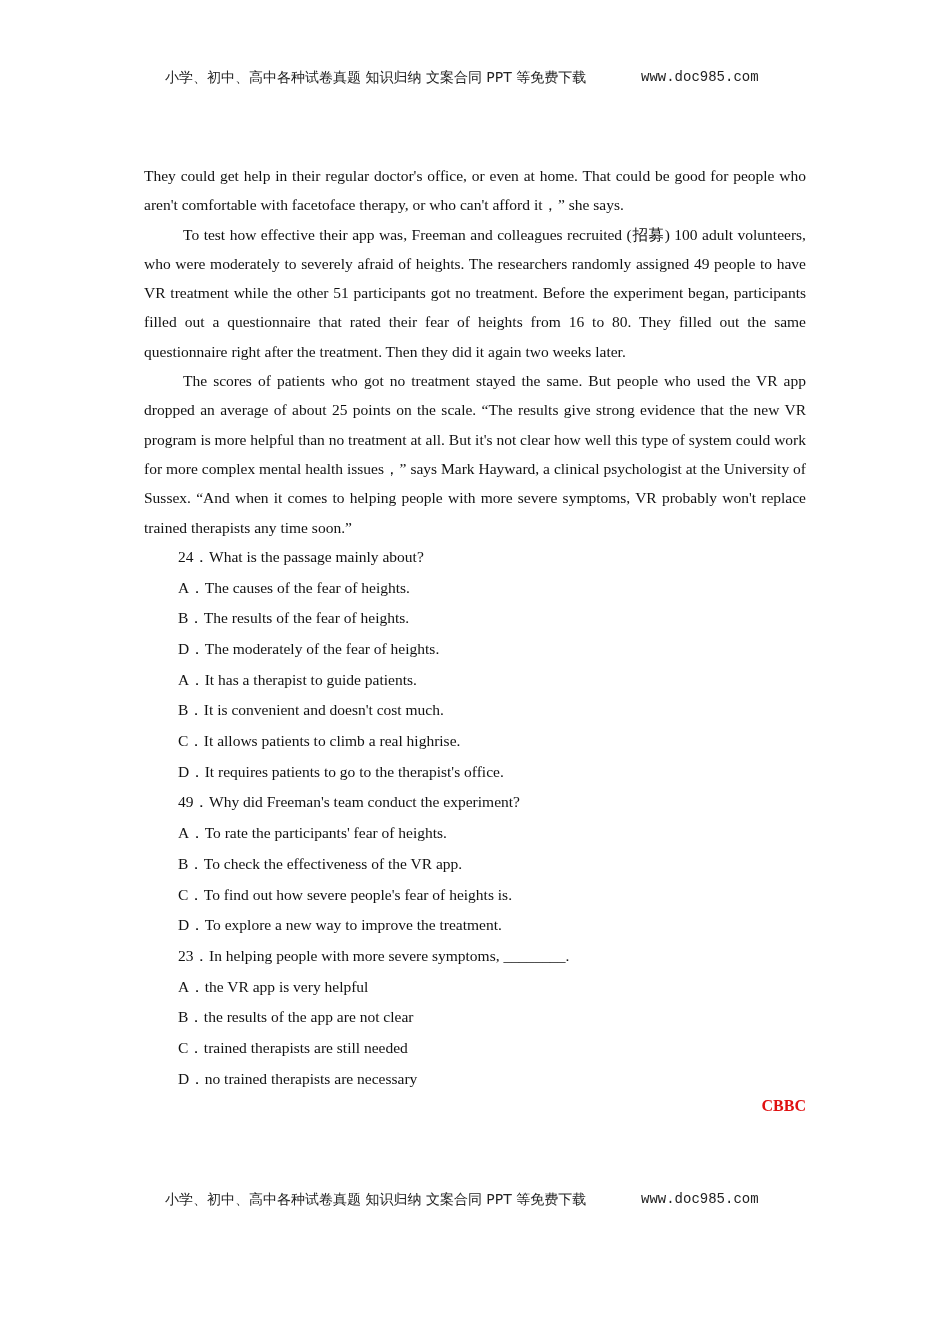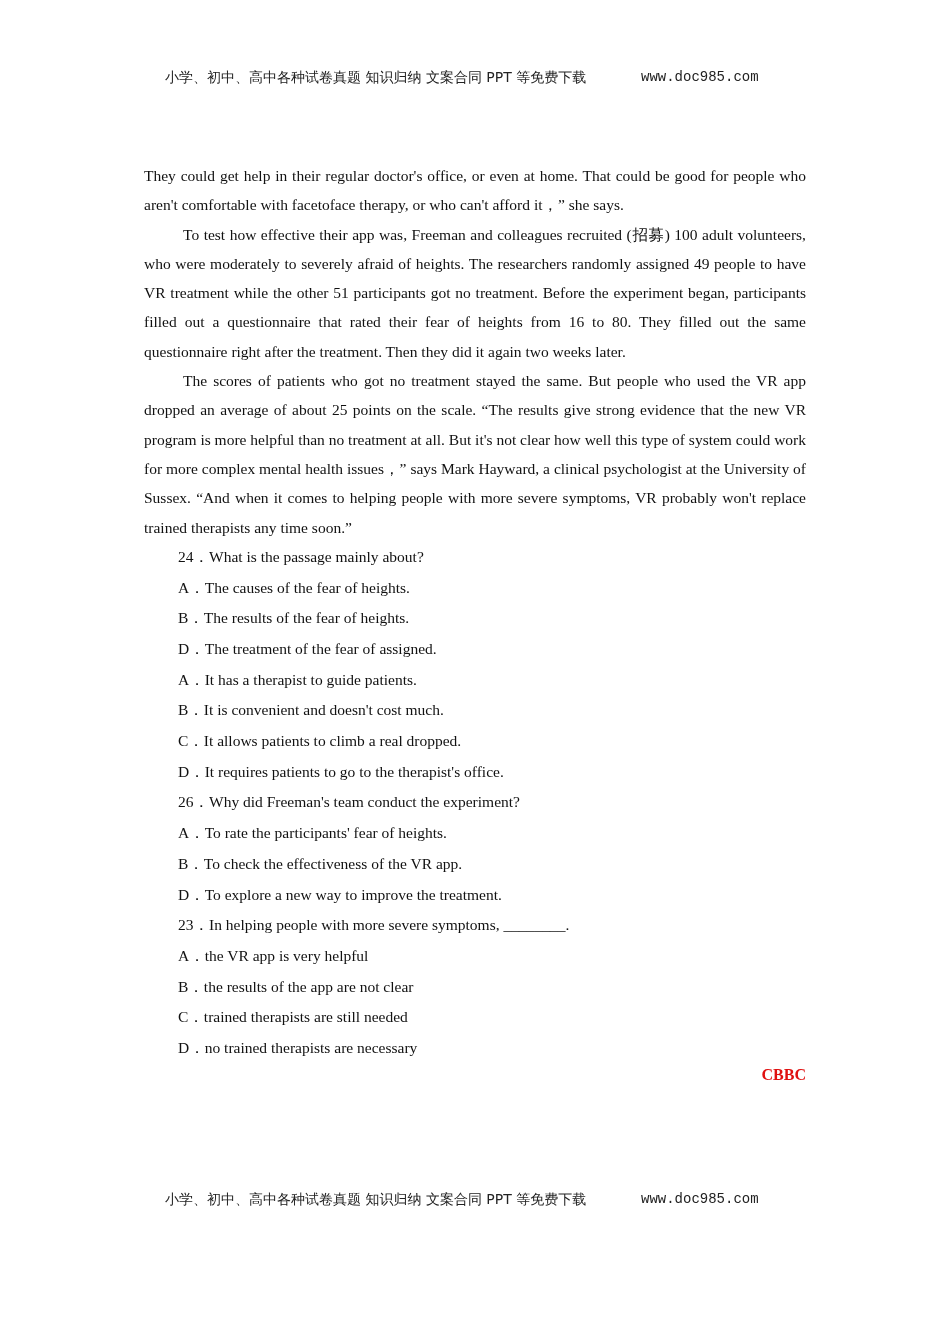--- a/index.html
+++ b/index.html
@@ -42,34 +42,35 @@
 
 <div class="content">
   <p class="para">They could get help in their regular doctor's office, or even at home. That could be good for people who aren't comfortable with facetoface therapy, or who can't afford it，” she says.</p>
   <p class="para indent">To test how effective their app was, Freeman and colleagues recruited (招募) 100 adult volunteers, who were moderately to severely afraid of heights. The researchers randomly assigned 49 people to have VR treatment while the other 51 participants got no treatment. Before the experiment began, participants filled out a questionnaire that rated their fear of heights from 16 to 80. They filled out the same questionnaire right after the treatment. Then they did it again two weeks later.</p>
   <p class="para indent">The scores of patients who got no treatment stayed the same. But people who used the VR app dropped an average of about 25 points on the scale. “The results give strong evidence that the new VR program is more helpful than no treatment at all. But it's not clear how well this type of system could work for more complex mental health issues，” says Mark Hayward, a clinical psychologist at the University of Sussex. “And when it comes to helping people with more severe symptoms, VR probably won't replace trained therapists any time soon.”</p>
 
   <div class="q-block">
     <span class="q-line">24．What is the passage mainly about?</span>
     <span class="q-line">A．The causes of the fear of heights.</span>
     <span class="q-line">B．The results of the fear of heights.</span>
-    <span class="q-line">D．The treatment of the fear of assigned.</span>
+    <span class="q-line">D．The moderately of the fear of heights.</span>
   </div>
 
   <div class="q-block">
     <span class="q-line">A．It has a therapist to guide patients.</span>
     <span class="q-line">B．It is convenient and doesn't cost much.</span>
-    <span class="q-line">C．It allows patients to climb a real dropped.</span>
+    <span class="q-line">C．It allows patients to climb a real highrise.</span>
     <span class="q-line">D．It requires patients to go to the therapist's office.</span>
   </div>
 
   <div class="q-block">
-    <span class="q-line">26．Why did Freeman's team conduct the experiment?</span>
+    <span class="q-line">49．Why did Freeman's team conduct the experiment?</span>
     <span class="q-line">A．To rate the participants' fear of heights.</span>
     <span class="q-line">B．To check the effectiveness of the VR app.</span>
+    <span class="q-line">C．To find out how severe people's fear of heights is.</span>
     <span class="q-line">D．To explore a new way to improve the treatment.</span>
   </div>
 
   <div class="q-block">
     <span class="q-line">23．In helping people with more severe symptoms, ________.</span>
     <span class="q-line">A．the VR app is very helpful</span>
     <span class="q-line">B．the results of the app are not clear</span>
     <span class="q-line">C．trained therapists are still needed</span>
     <span class="q-line">D．no trained therapists are necessary</span>
   </div>

